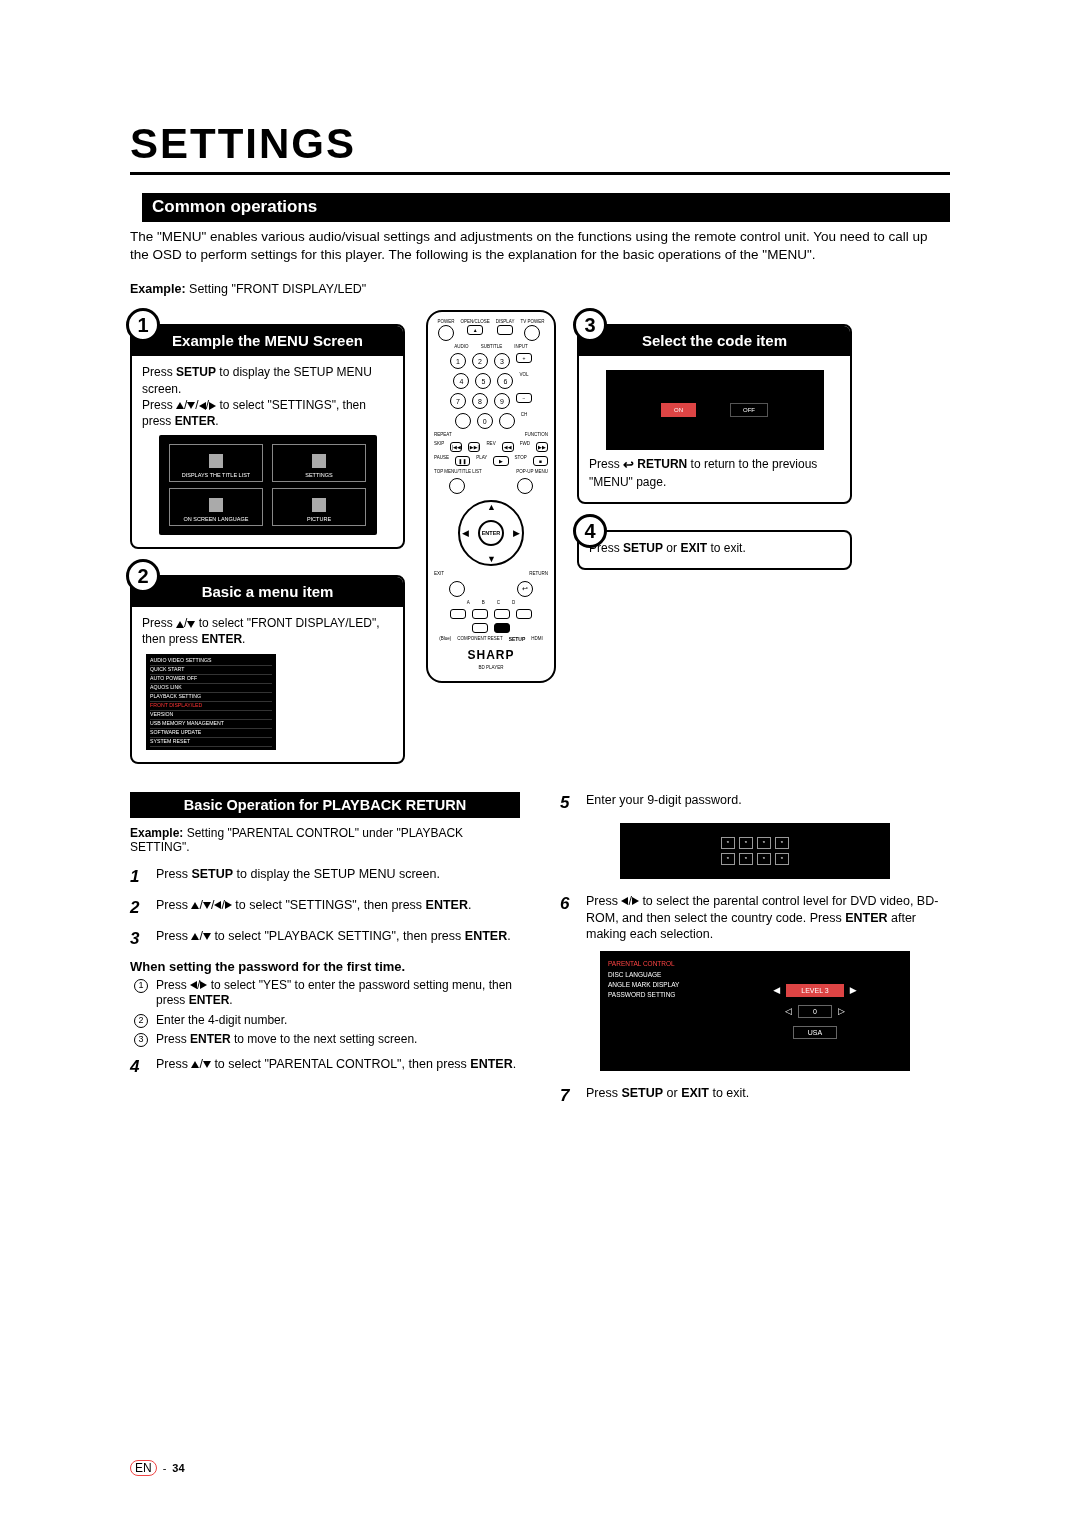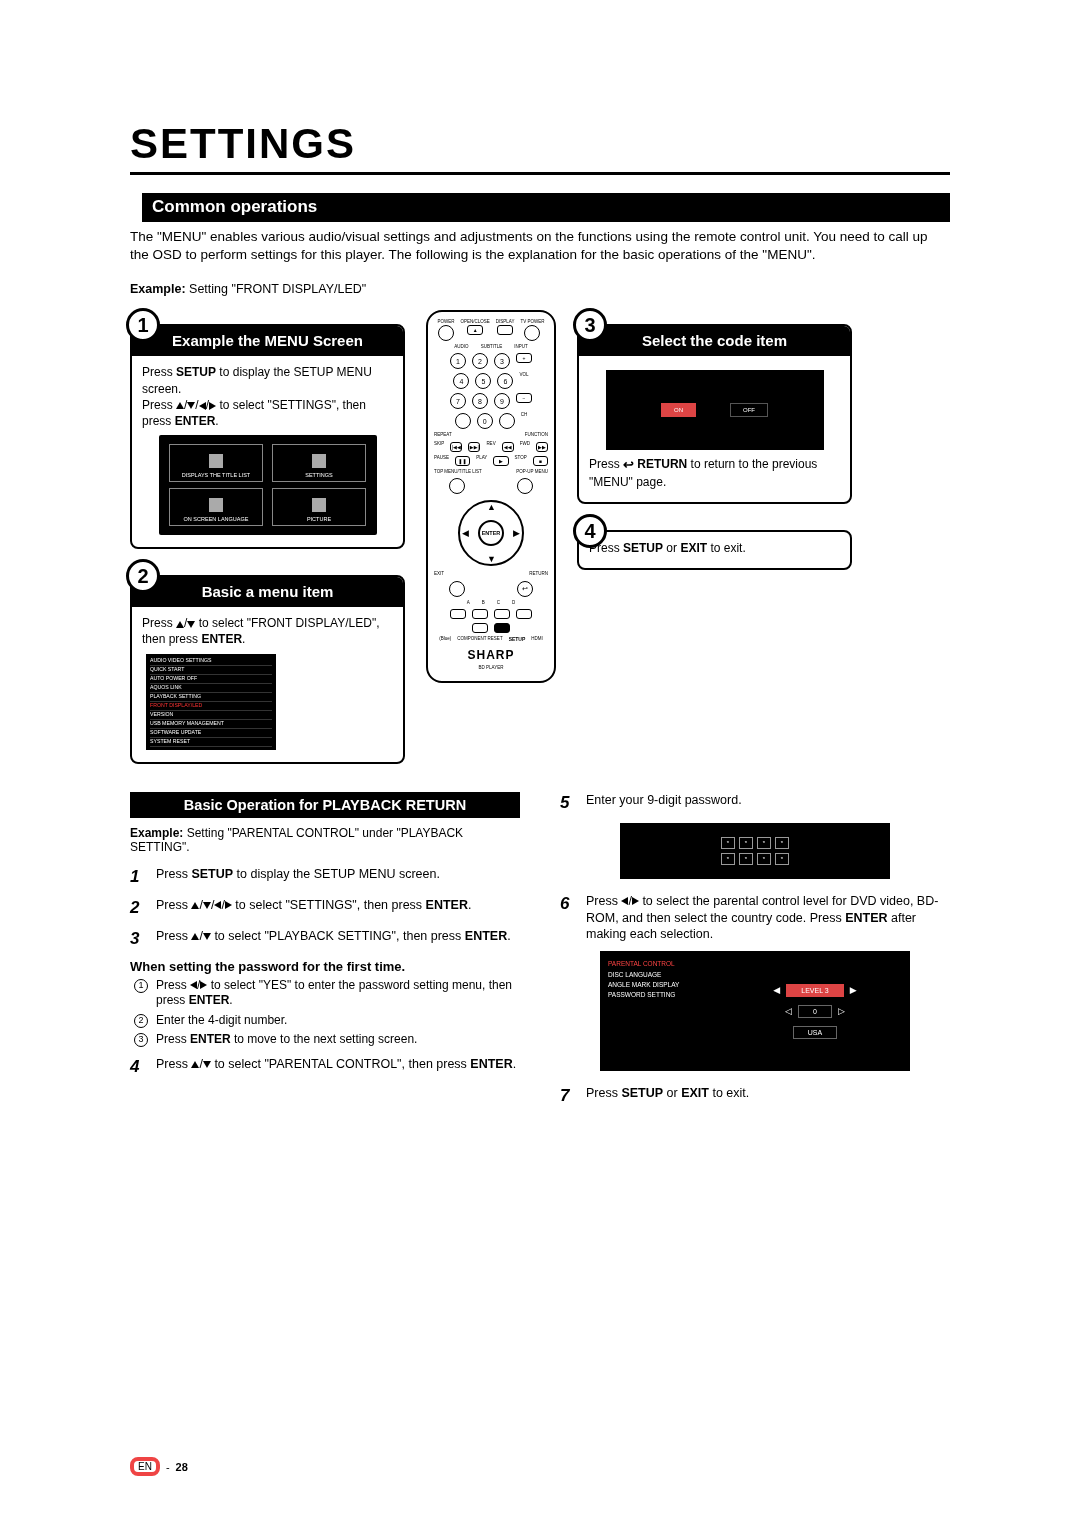--- a/index.html
+++ b/index.html
@@ -211,21 +211,21 @@
   .pc-right { flex:1; display:flex; flex-direction:column; align-items:center; justify-content:center; gap:8px;}
   .pc-pill { font-size:7px; color:#fff; border:1px solid #666; padding:2px 14px; position:relative;}
   .pc-pill.sel { background:#d44; border-color:#d44;}
   .pc-pill .la, .pc-pill .ra { position:absolute; top:0; font-size:9px;}
   .pc-pill .la{ left:-14px;} .pc-pill .ra{ right:-14px;}
 
   .footer {
     position:absolute; bottom:52px; left:130px; font-size:11px; display:flex; align-items:center; gap:6px;
   }
   .footer .encircle {
-    border:4px solid #ef4444; border-radius:8px; padding:0 4px; font-size:10px;
+    border:1px solid #ef4444; border-radius:8px; padding:0 4px; font-size:12px;
   }
 
   .tri { display:inline-block; width:0; height:0; vertical-align:middle;}
   .tri-u { border-left:4px solid transparent; border-right:4px solid transparent; border-bottom:7px solid #000;}
   .tri-d { border-left:4px solid transparent; border-right:4px solid transparent; border-top:7px solid #000;}
   .tri-l { border-top:4px solid transparent; border-bottom:4px solid transparent; border-right:7px solid #000;}
   .tri-r { border-top:4px solid transparent; border-bottom:4px solid transparent; border-left:7px solid #000;}
   .return-sym { display:inline-block; font-size:13px; vertical-align:middle; font-weight:bold;}
 </style>
 </head>
@@ -530,15 +530,15 @@
       <div class="num-step">
           <div class="n">7</div>
           <div><span>Press </span><b>SETUP</b><span> or </span><b>EXIT</b><span> to exit.</span></div>
         </div>
     </div>
   </div>
 
   <div class="footer">
     <span class="encircle">EN</span>
     <span>-</span>
-    <b>28</b>
+    <b>34</b>
   </div>
 </div>
 
 </body></html>

